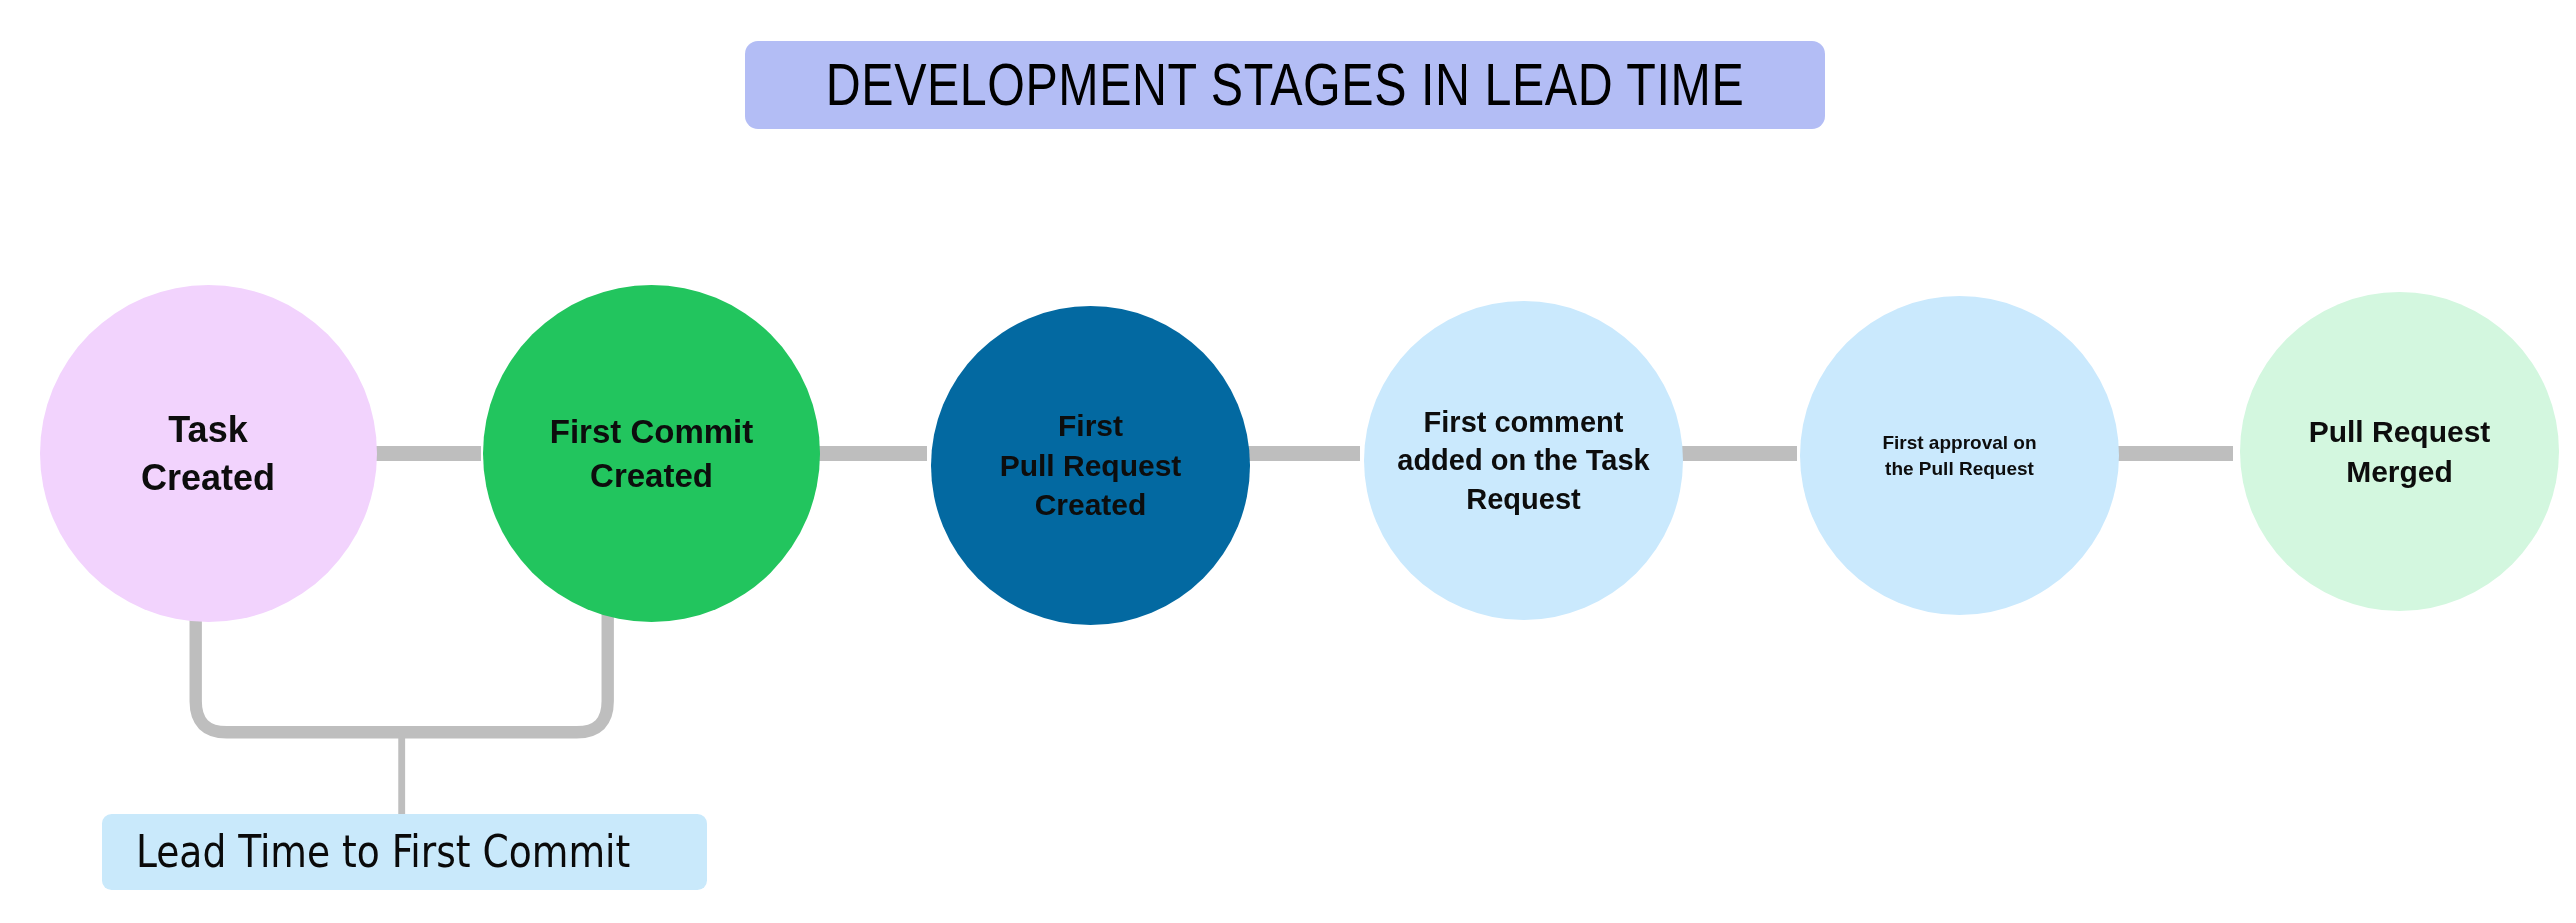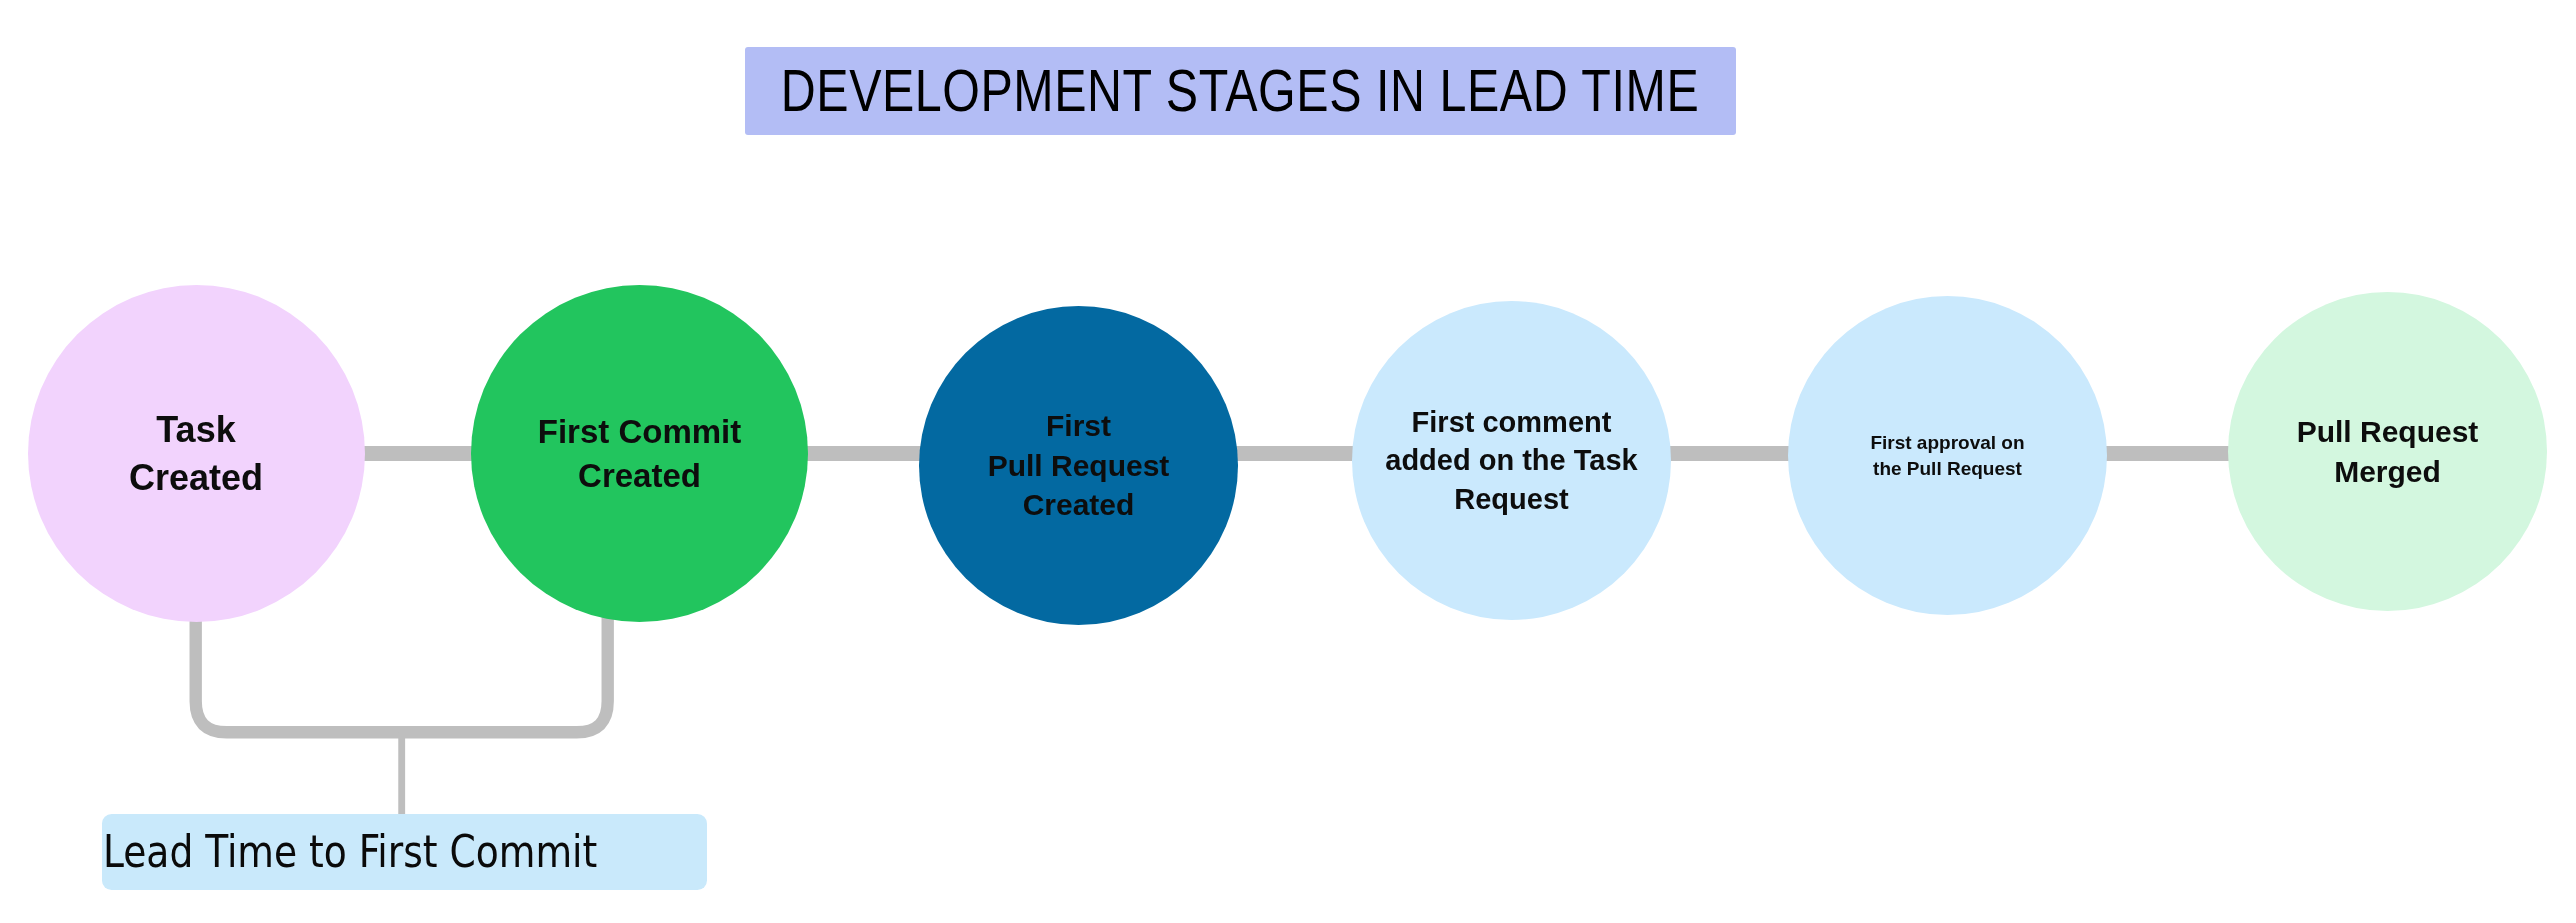--- a/index.html
+++ b/index.html
@@ -19,25 +19,25 @@
     position: absolute;
     inset: 0;
     width: 2576px;
     height: 923px;
   }
 
   
   .title-banner {
     position: absolute;
     left: 745px;
-    top: 47px;
-    width: 991px;
+    top: 41px;
+    width: 1080px;
     height: 88px;
     background: #b3bdf5;
-    border-radius: 3px;
+    border-radius: 13px;
     display: flex;
     align-items: center;
     justify-content: center;
     box-sizing: border-box;
   }
   .title-text {
     font-family: "Liberation Sans Narrow", "Liberation Sans", sans-serif;
     font-size: 59px;
     font-weight: 400;
     color: #000000;
@@ -60,21 +60,21 @@
   .conn-line {
     position: absolute;
     height: 15px;
     background: #bebebe;
     top: 446px;
   }
 
   
   .stage-row {
     position: absolute;
-    left: 0;
+    left: 12px;
     top: 0;
     width: 2064px;
     height: 923px;
     z-index: 2;
   }
   .stage-circle {
     position: absolute;
     border-radius: 50%;
     display: flex;
     align-items: center;
@@ -108,21 +108,21 @@
     top: 814px;
     width: 605px;
     height: 76px;
     background: #c9e9fb;
     border-radius: 9.6px;
     display: flex;
     align-items: center;
     justify-content: flex-start;
     z-index: 3;
     box-sizing: border-box;
-    padding-left: 1px;
+    padding-left: 34px;
   }
   .callout-text {
     font-family: "DejaVu Sans Condensed", "Liberation Sans Narrow", "Liberation Sans", sans-serif;
     font-size: 44px;
     font-weight: 400;
     color: #0a0a0a;
     white-space: nowrap;
     line-height: 1;
     transform: scaleX(0.95);
     transform-origin: left center;

